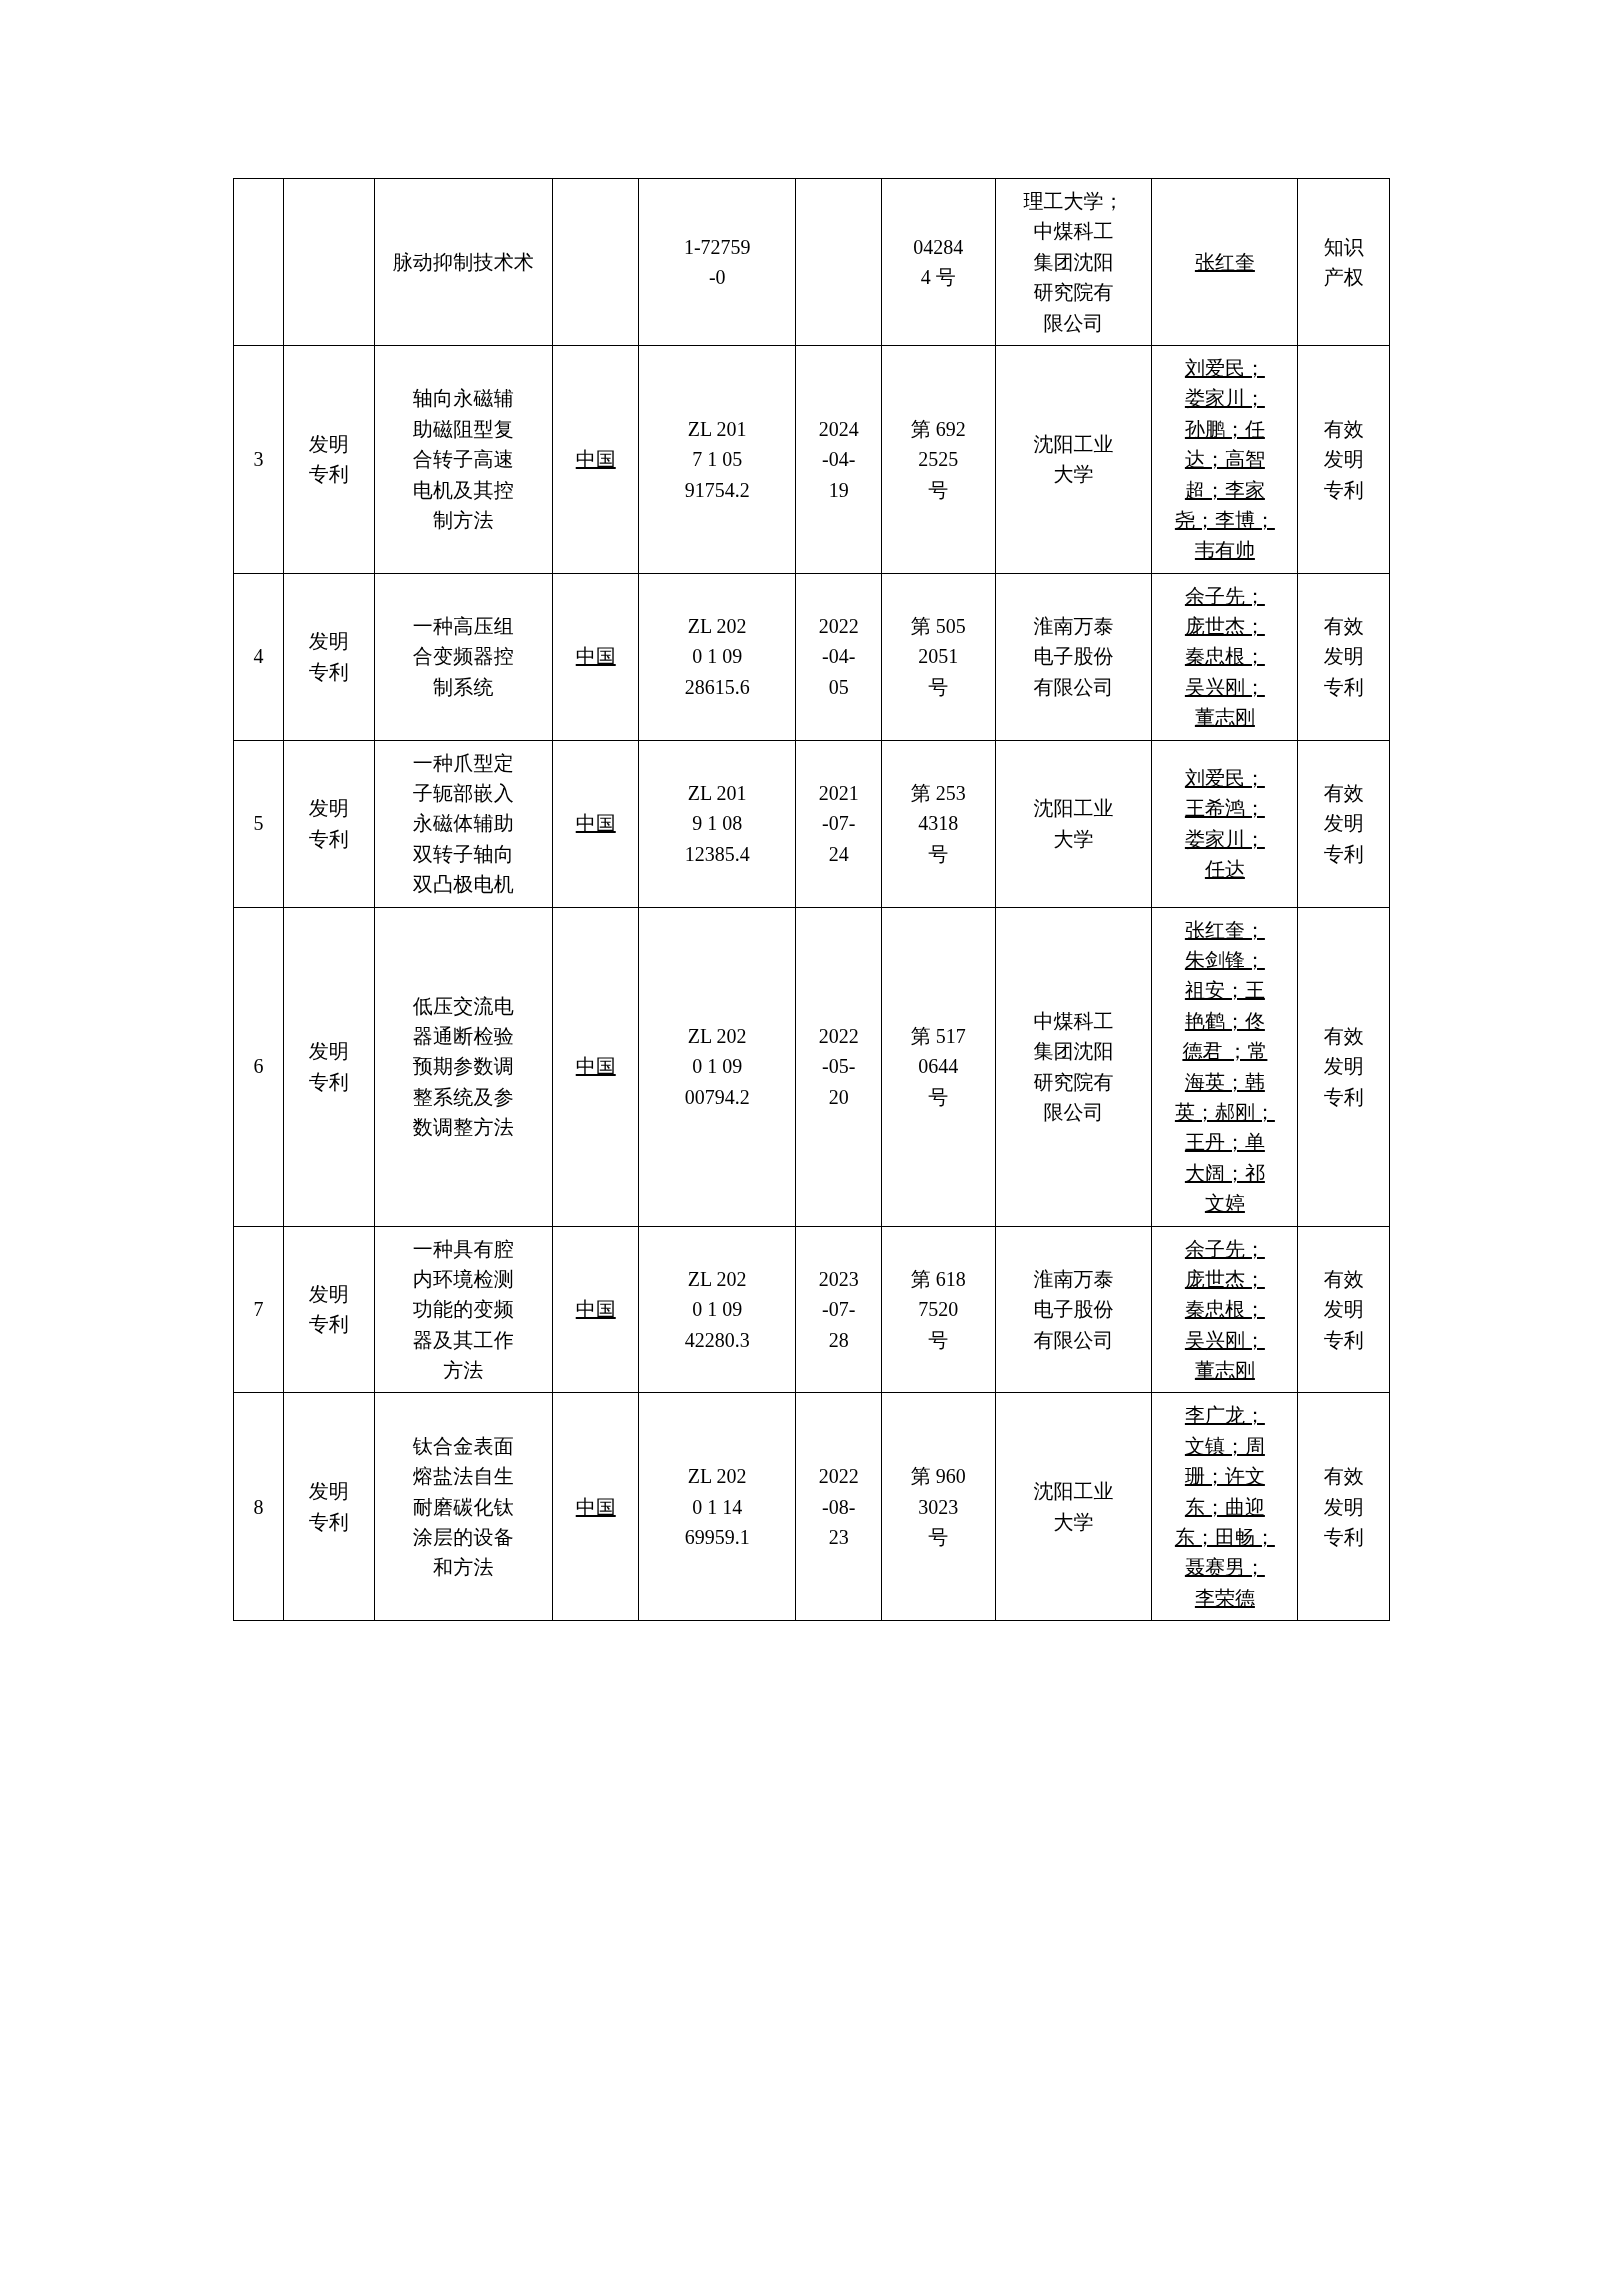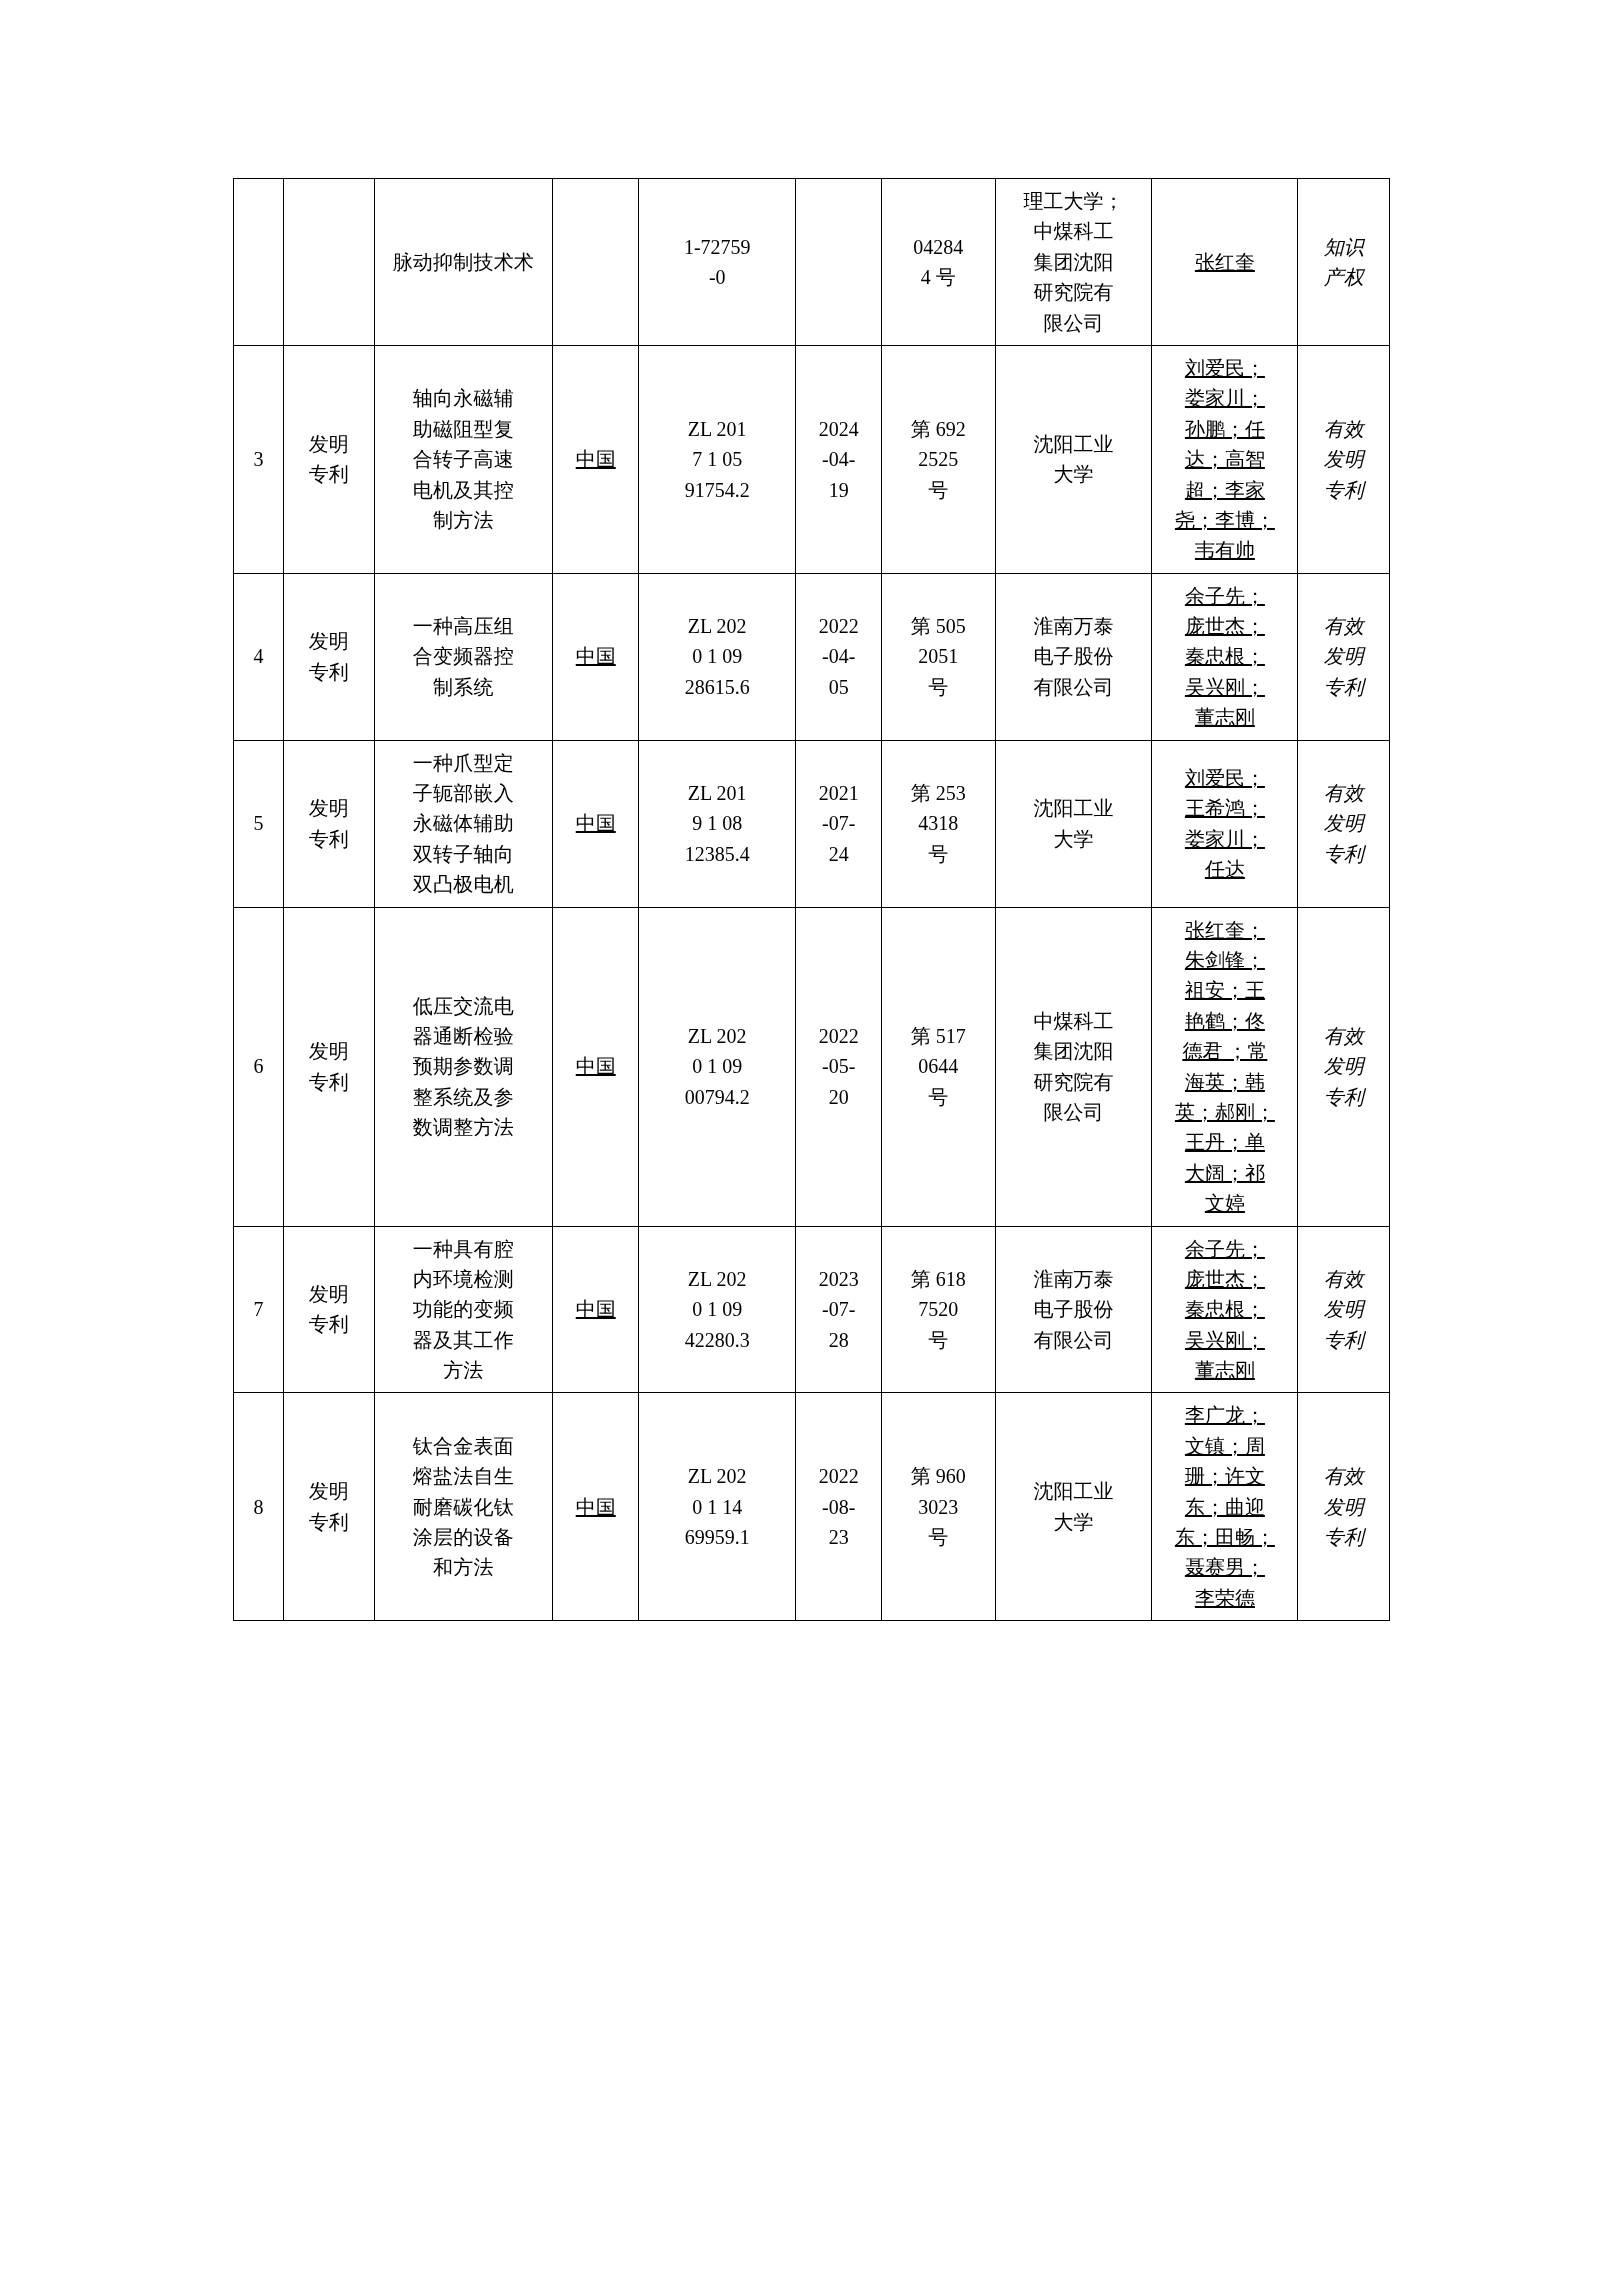--- a/index.html
+++ b/index.html
@@ -50,21 +50,21 @@
 
   td.cell-index { font-size: 20px; }
   td.cell-type { font-size: 20px; }
   td.cell-name { font-size: 20px; letter-spacing: 0.2px; }
   td.cell-country { font-size: 20px; text-decoration: underline; }
   td.cell-number { font-size: 20px; }
   td.cell-date { font-size: 20px; }
   td.cell-cert { font-size: 20px; }
   td.cell-owner { font-size: 20px; }
   td.cell-inventors { font-size: 20px; line-height: 1.5; text-decoration: underline; }
-  td.cell-status { font-size: 20px; font-style: italic; }
+  td.cell-status { font-size: 20px; }
   .nowrapline { white-space: pre-line; }
 </style>
 </head>
 <body>
 
 <div class="page">
   <table class="patent-table">
     <colgroup>
       <col class="c-index">
       <col class="c-type">

